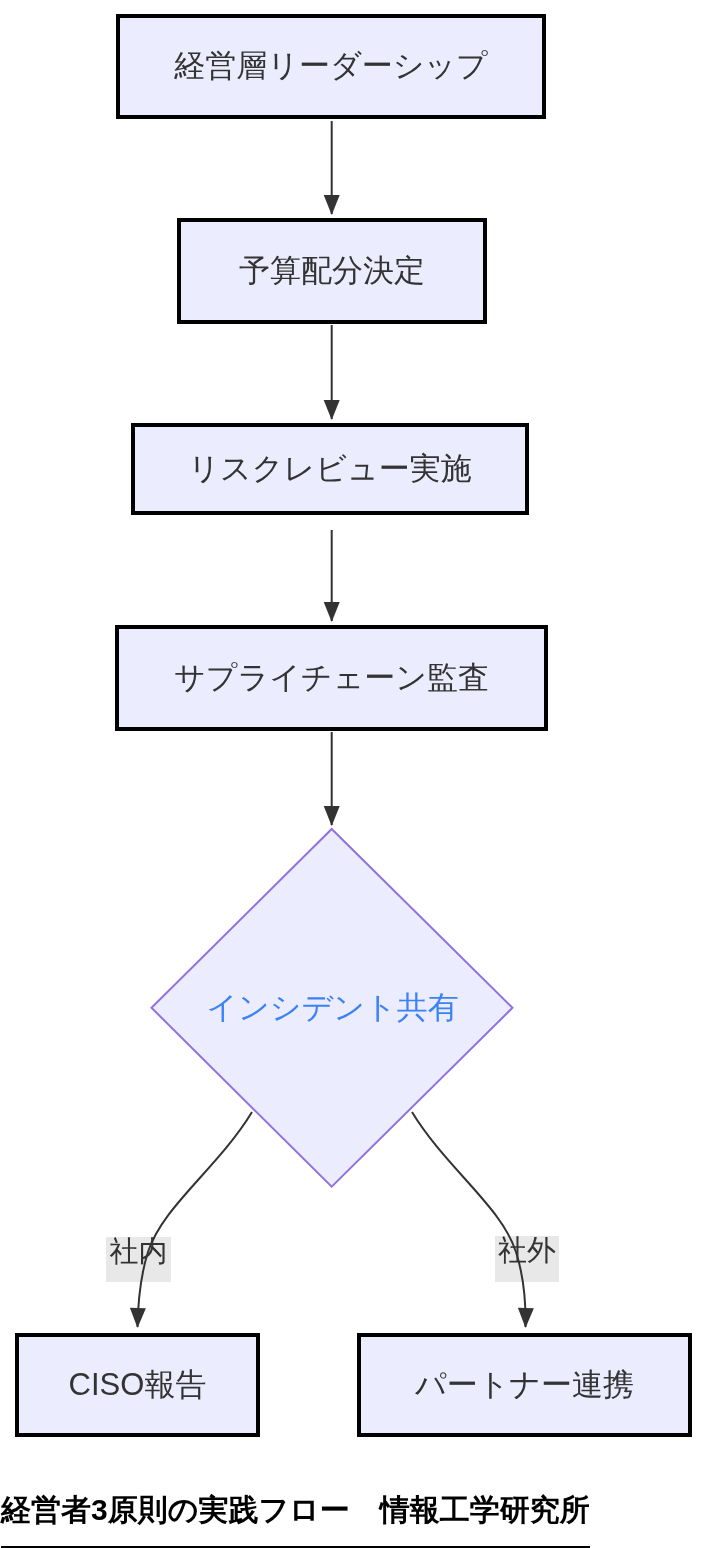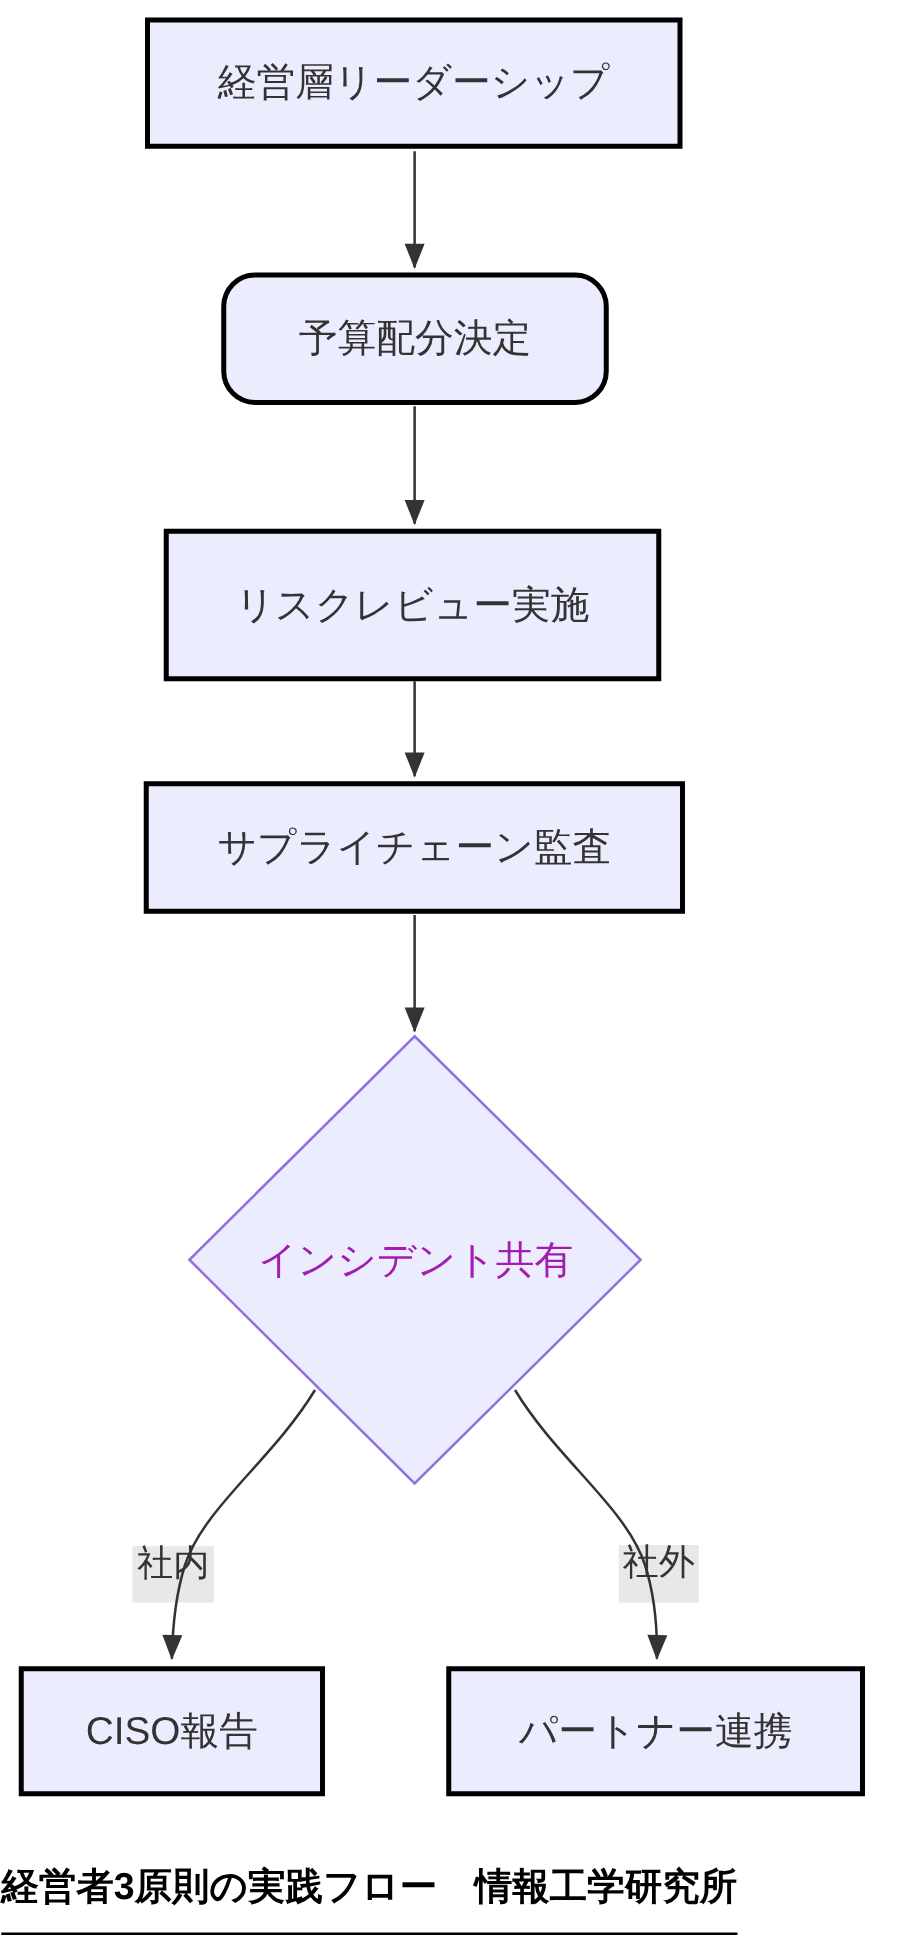--- a/index.html
+++ b/index.html
@@ -27,21 +27,21 @@
     color: #333333;
     font-size: 31px;
     text-align: center;
     line-height: 1.3;
   }
   .diamond-label {
     position: absolute;
     display: flex;
     align-items: center;
     justify-content: center;
-    color: #a21caf;
+    color: #3b82f6;
     font-size: 31px;
     text-align: center;
   }
   .edge-label {
     position: absolute;
     box-sizing: border-box;
     display: flex;
     align-items: flex-start;
     justify-content: center;
     color: #333333;
@@ -85,25 +85,25 @@
     <path d="M252,1112 C218,1168 163,1206 148,1252 C141,1274 138,1302 137.5,1327" fill="none" stroke="#333333" stroke-width="2" marker-end="url(#arrow)"></path>
     <path d="M412,1112 C446,1168 501,1206 516,1252 C523,1274 526,1302 525.5,1327" fill="none" stroke="#333333" stroke-width="2" marker-end="url(#arrow)"></path>
 
     <polygon points="331.7,829 512.5,1007.8 331.7,1186.7 151.5,1007.8" fill="#ECECFF" stroke="#9370DB" stroke-width="2"></polygon>
   </svg>
 
   <div class="node" style="left:116px; top:14px; width:430px; height:105px;">
     <span>経営層リーダーシップ</span>
   </div>
 
-  <div class="node" style="left:177px; top:218px; width:310px; height:106px;border-radius:27px;">
+  <div class="node" style="left:177px; top:218px; width:310px; height:106px;">
     <span>予算配分決定</span>
   </div>
 
-  <div class="node" style="left:131px; top:423px; width:398px; height:122px;">
+  <div class="node" style="left:131px; top:423px; width:398px; height:92px;">
     <span>リスクレビュー実施</span>
   </div>
 
   <div class="node" style="left:115px; top:625px; width:433px; height:106px;">
     <span>サプライチェーン監査</span>
   </div>
 
   <div class="diamond-label" style="left:152px; top:829px; width:361px; height:358px;">
     <span>インシデント共有</span>
   </div>

